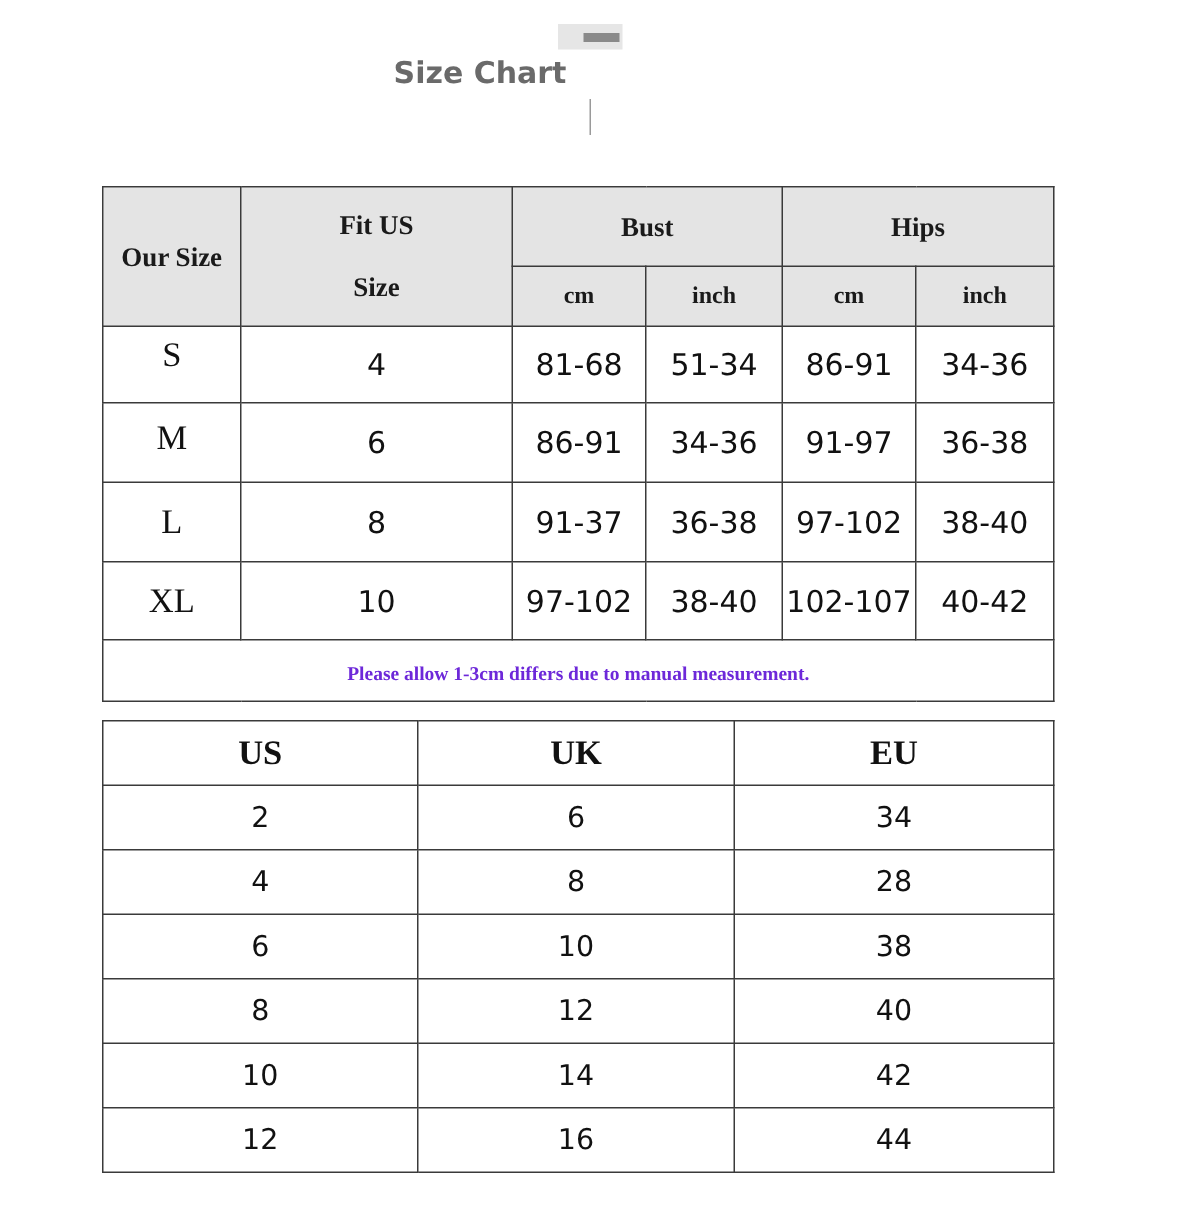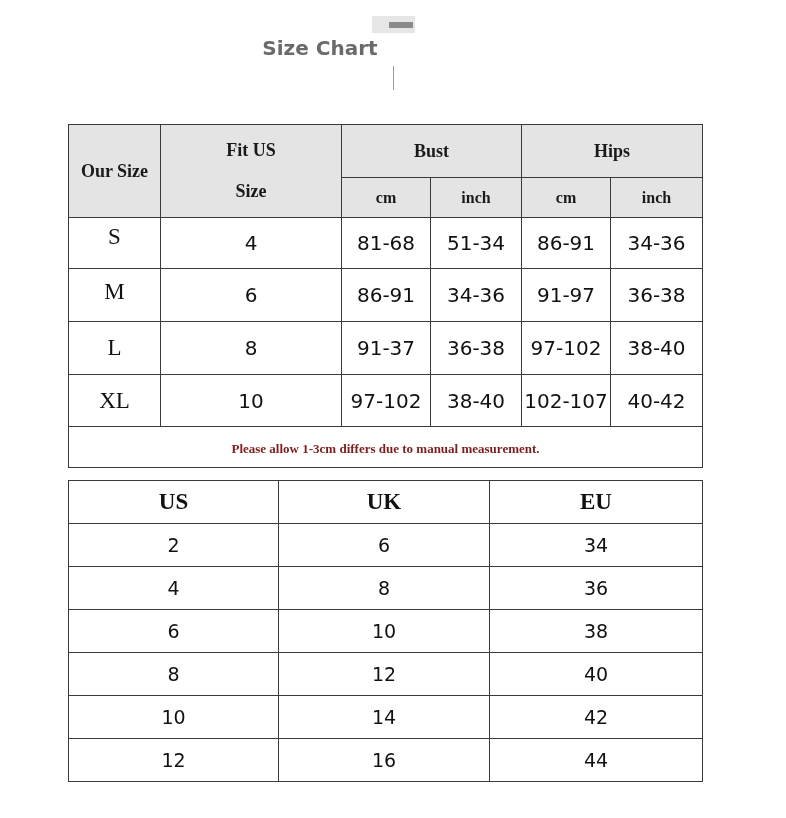--- a/index.html
+++ b/index.html
@@ -22,21 +22,21 @@
       background: #9a9a9a;
     }
     table { border-collapse: collapse; position: absolute; table-layout: fixed; }
     td, th { border: 1px solid #3a3a3a; padding: 0; text-align: center; vertical-align: middle; }
     .t1 { left: 68px; top: 124px; width: 634px; }
     .t1 .hd { background: #e4e4e4; font-family: "Liberation Serif", serif; font-weight: bold; color: #1a1a1a; }
     .t1 .hd-main { font-size: 18px; }
     .t1 .hd-sub { font-size: 16px; }
     .t1 .size-cell { font-family: "Liberation Serif", serif; font-size: 23px; color: #111; }
     .t1 .num { font-family: "DejaVu Sans", sans-serif; font-size: 20px; color: #111; }
-    .t1 .note { font-family: "Liberation Serif", serif; font-weight: bold; font-size: 13px; color: #7f1d1d; padding-top: 4px; }
+    .t1 .note { font-family: "Liberation Serif", serif; font-weight: bold; font-size: 13px; color: #6d28d9; padding-top: 4px; }
     .t2 { left: 68px; top: 480px; width: 634px; }
     .t2 .hd { font-family: "Liberation Serif", serif; font-weight: bold; font-size: 23px; color: #111; }
     .t2 .num { font-family: "DejaVu Sans", sans-serif; font-size: 19px; color: #111; }
     .t1 { border: 1px solid #555; }
     .t2 { border: 1px solid #555; }
   </style>
 </head>
 <body>
 
 <div class="header-deco">
@@ -121,21 +121,21 @@
     <td class="hd">EU</td>
   </tr>
   <tr style="height:43px">
     <td class="num">2</td>
     <td class="num">6</td>
     <td class="num">34</td>
   </tr>
   <tr style="height:43px">
     <td class="num">4</td>
     <td class="num">8</td>
-    <td class="num">36</td>
+    <td class="num">28</td>
   </tr>
   <tr style="height:43px">
     <td class="num">6</td>
     <td class="num">10</td>
     <td class="num">38</td>
   </tr>
   <tr style="height:43px">
     <td class="num">8</td>
     <td class="num">12</td>
     <td class="num">40</td>

